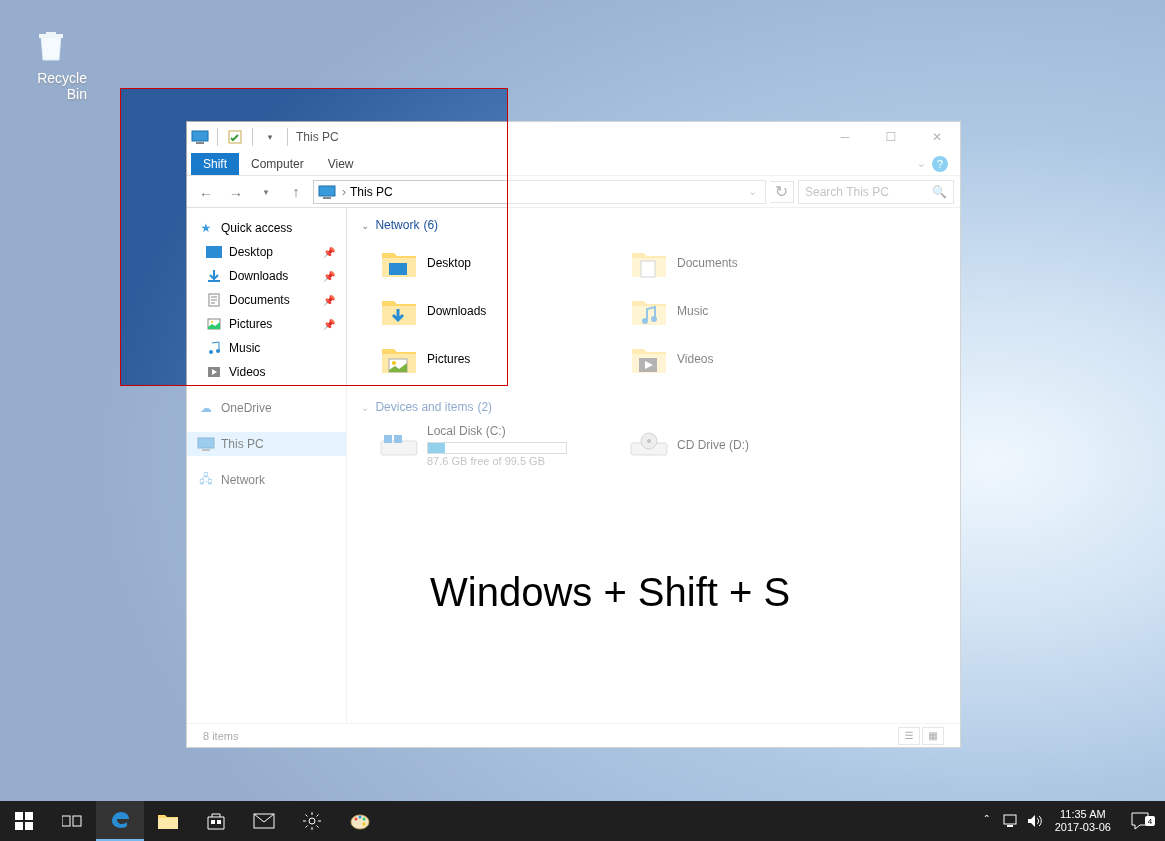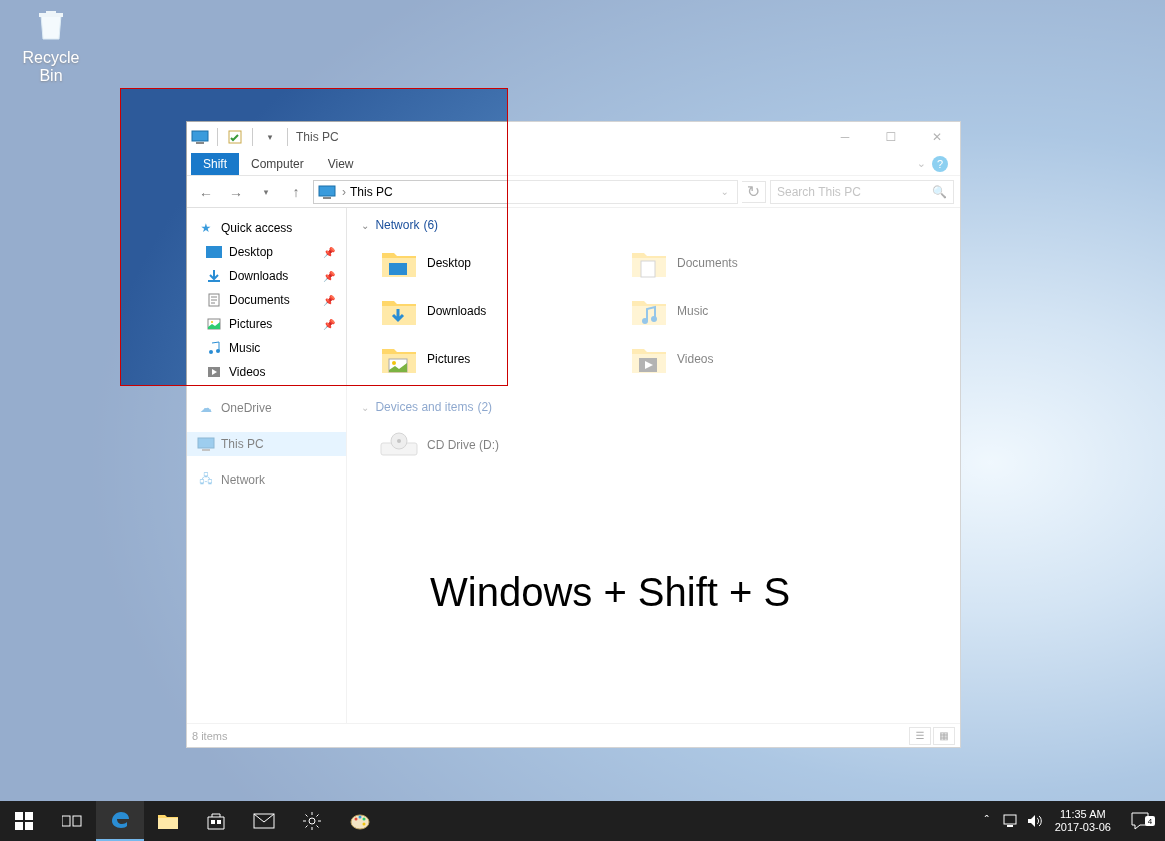--- a/index.html
+++ b/index.html
@@ -2,21 +2,21 @@
 <html><head>
 <meta charset="utf-8">
 <style>
 * { margin:0; padding:0; box-sizing:border-box; font-family:"Segoe UI",Tahoma,sans-serif; }
 body { width:1165px; height:841px; overflow:hidden; position:relative;
   background: radial-gradient(ellipse 900px 600px at 85% 55%, #e0f0fc 0%, #a8c9e8 25%, #5a8fc7 55%, #2d5a9a 100%); }
 .snip-overlay { position:absolute; inset:0; background:rgba(255,255,255,.5); z-index:5; }
 .snip-region { position:absolute; left:120px; top:88px; width:388px; height:298px; border:1px solid #c00; background:rgba(0,0,0,0); z-index:6; }
 
 .snip-overlay { clip-path: polygon(0 0,100% 0,100% 100%,0 100%,0 0,120px 88px,120px 386px,508px 386px,508px 88px,120px 88px); }
-.recycle { position:absolute; left:15px; top:1px; width:72px; text-align:center; color:#fff; font-size:16px; text-shadow:0 1px 2px rgba(0,0,0,.7); cursor:pointer; }
+.recycle { position:absolute; left:15px; top:22px; width:72px; text-align:right; color:#fff; font-size:14px; text-shadow:0 1px 2px rgba(0,0,0,.7); cursor:pointer; }
 .recycle .ric { width:44px; height:44px; margin:0 auto 4px; }
 .recycle .ric svg { width:100%; height:100%; }
 .annotation { position:absolute; left:430px; top:570px; font-size:40px; color:#000; font-weight:400; z-index:20; }
 .explorer { position:absolute; left:186px; top:121px; width:775px; height:627px; background:#fff; border:1px solid #a9a9a9; display:flex; flex-direction:column; z-index:3; }
 .titlebar { height:30px; background:#fff; display:flex; align-items:center; font-size:12px; }
 .tb-qat { display:flex; align-items:center; height:100%; }
 .tb-ico { width:22px; height:22px; margin:0 2px; display:flex; align-items:center; justify-content:center; }
 .tb-sep { width:1px; height:18px; background:#ccc; margin:0 4px; }
 .tb-title { margin-left:4px; color:#555; }
 .tb-controls { margin-left:auto; display:flex; }
@@ -26,42 +26,42 @@
 .rtab.file { background:#1979ca; color:#fff; }
 .ribbon-right { margin-left:auto; display:flex; align-items:center; gap:6px; padding-right:8px; }
 .chev-down { color:#888; font-size:11px; }
 .help-ico { width:16px; height:16px; border-radius:50%; background:#1ba1e2; color:#fff; font-size:11px; display:flex; align-items:center; justify-content:center; }
 .addrrow { height:32px; display:flex; align-items:center; gap:4px; padding:2px 6px; background:#fff; border-bottom:1px solid #e0e0e0; }
 .nav-btn { width:26px; height:26px; display:flex; align-items:center; justify-content:center; color:#777; cursor:pointer; font-size:14px; }
 .addrbar { flex:1; height:24px; border:1px solid #ccc; display:flex; align-items:center; padding:0 4px; font-size:12px; }
 .addr-ico { width:18px; height:18px; margin-right:6px; display:flex; align-items:center; justify-content:center; }
 .addr-refresh { width:24px; height:22px; border:1px solid #ccc; border-left:none; display:flex; align-items:center; justify-content:center; color:#666; cursor:pointer; }
 .addr-drop { margin-left:auto; color:#888; font-size:10px; padding:0 4px; }
-.searchbox { width:184px; height:24px; border:1px solid #ccc; display:flex; align-items:center; padding:0 6px; font-size:12px; color:#888; }
+.searchbox { width:156px; height:24px; border:1px solid #ccc; display:flex; align-items:center; padding:0 6px; font-size:12px; color:#888; }
 .searchbox .mag { margin-left:auto; color:#1979ca; }
 .body { flex:1; display:flex; overflow:hidden; }
 .nav { width:160px; border-right:1px solid #e5e5e5; padding:8px 0; font-size:12px; }
 .nav-item { display:flex; align-items:center; height:24px; padding:0 10px 0 18px; cursor:pointer; }
 .nav-item.root { padding-left:10px; font-weight:400; }
 .nav-item.selected { background:#cce8ff; }
 .nav-item .pin { margin-left:auto; color:#888; font-size:10px; }
 .nav-item .nico { width:18px; height:18px; margin-right:6px; display:flex; align-items:center; justify-content:center; }
 .nav-group { margin-bottom:12px; }
 .content { flex:1; padding:6px 0 0 6px; overflow:auto; }
 .group-hdr { display:flex; align-items:center; font-size:12px; color:#1a4f9c; padding:4px 8px; cursor:pointer; }
 .group-hdr .chev { margin-right:6px; font-size:10px; color:#888; }
 .group-hdr .count { margin-left:4px; }
 .tiles { display:flex; flex-wrap:wrap; padding:4px 0 12px 20px; }
 .tile { width:250px; height:48px; display:flex; align-items:center; cursor:pointer; padding:2px 6px; }
 .tile .fico { width:40px; height:40px; margin-right:8px; display:flex; align-items:center; justify-content:center; }
 .tile .finfo { font-size:12px; line-height:1.3; }
 .tile .finfo .sub { color:#888; font-size:11px; }
 .drive .bar { width:140px; height:12px; border:1px solid #bbb; margin-top:2px; }
 .drive .barfill { height:100%; background:#26a0da; }
-.statusbar { height:24px; border-top:1px solid #e5e5e5; display:flex; align-items:center; padding:0 5px; font-size:11px; color:#555; }
+.statusbar { height:24px; border-top:1px solid #e5e5e5; display:flex; align-items:center; padding:0 16px; font-size:11px; color:#555; }
 .statusbar .views { margin-left:auto; display:flex; gap:2px; }
 .statusbar .vbtn { width:22px; height:18px; border:1px solid #ccc; display:flex; align-items:center; justify-content:center; font-size:10px; }
 .taskbar { position:absolute; left:0; right:0; bottom:0; height:40px; background:#1f1f1f; display:flex; align-items:stretch; z-index:30; color:#fff; }
 .tb-item { width:48px; display:flex; align-items:center; justify-content:center; cursor:pointer; }
 .tb-item.active { background:#333; border-bottom:2px solid #76b9ed; }
 .cortana { flex:0 0 340px; background:#2b2b2b; display:flex; align-items:center; padding:0 10px; font-size:14px; color:#bbb; }
 .cortana .ring { width:20px; height:20px; border:2px solid #bbb; border-radius:50%; margin-right:10px; }
 .cortana .mic { margin-left:auto; font-size:14px; }
 .tray { margin-left:auto; display:flex; align-items:center; padding:0 4px; font-size:12px; }
 .tray-ico { width:24px; display:flex; align-items:center; justify-content:center; cursor:pointer; }
@@ -322,20 +322,36 @@
 
       <div class="group-hdr">
         <span class="chev">⌄</span>
         <span>Devices and items</span>
         <span class="count">(2)</span>
       </div>
       <div class="tiles" id="drives-list">
           <div class="tile drive">
             <div class="fico">
               <svg width="40" height="30" viewBox="0 0 40 30">
+                <rect x="2" y="10" width="36" height="14" rx="2" fill="#e8e8e8" stroke="#bbb"></rect>
+                <rect x="5" y="4" width="8" height="8" fill="#2a8dd4"></rect>
+                <rect x="15" y="4" width="8" height="8" fill="#2a8dd4"></rect>
+              </svg>
+            </div>
+            <div class="finfo">
+              <div>Local Disk (C:)</div>
+              <div class="bar">
+                <div class="barfill" style="width:12%"></div>
+              </div>
+              <div class="sub">87.6 GB free of 99.5 GB</div>
+            </div>
+          </div>
+          <div class="tile drive">
+            <div class="fico">
+              <svg width="40" height="30" viewBox="0 0 40 30">
                 <rect x="2" y="12" width="36" height="12" rx="2" fill="#e8e8e8" stroke="#bbb"></rect>
                 <circle cx="20" cy="10" r="8" fill="#ddd" stroke="#aaa"></circle>
                 <circle cx="20" cy="10" r="2" fill="#888"></circle>
               </svg>
             </div>
             <div class="finfo">
               <div>CD Drive (D:)</div>
             </div>
           </div>
         </div>

